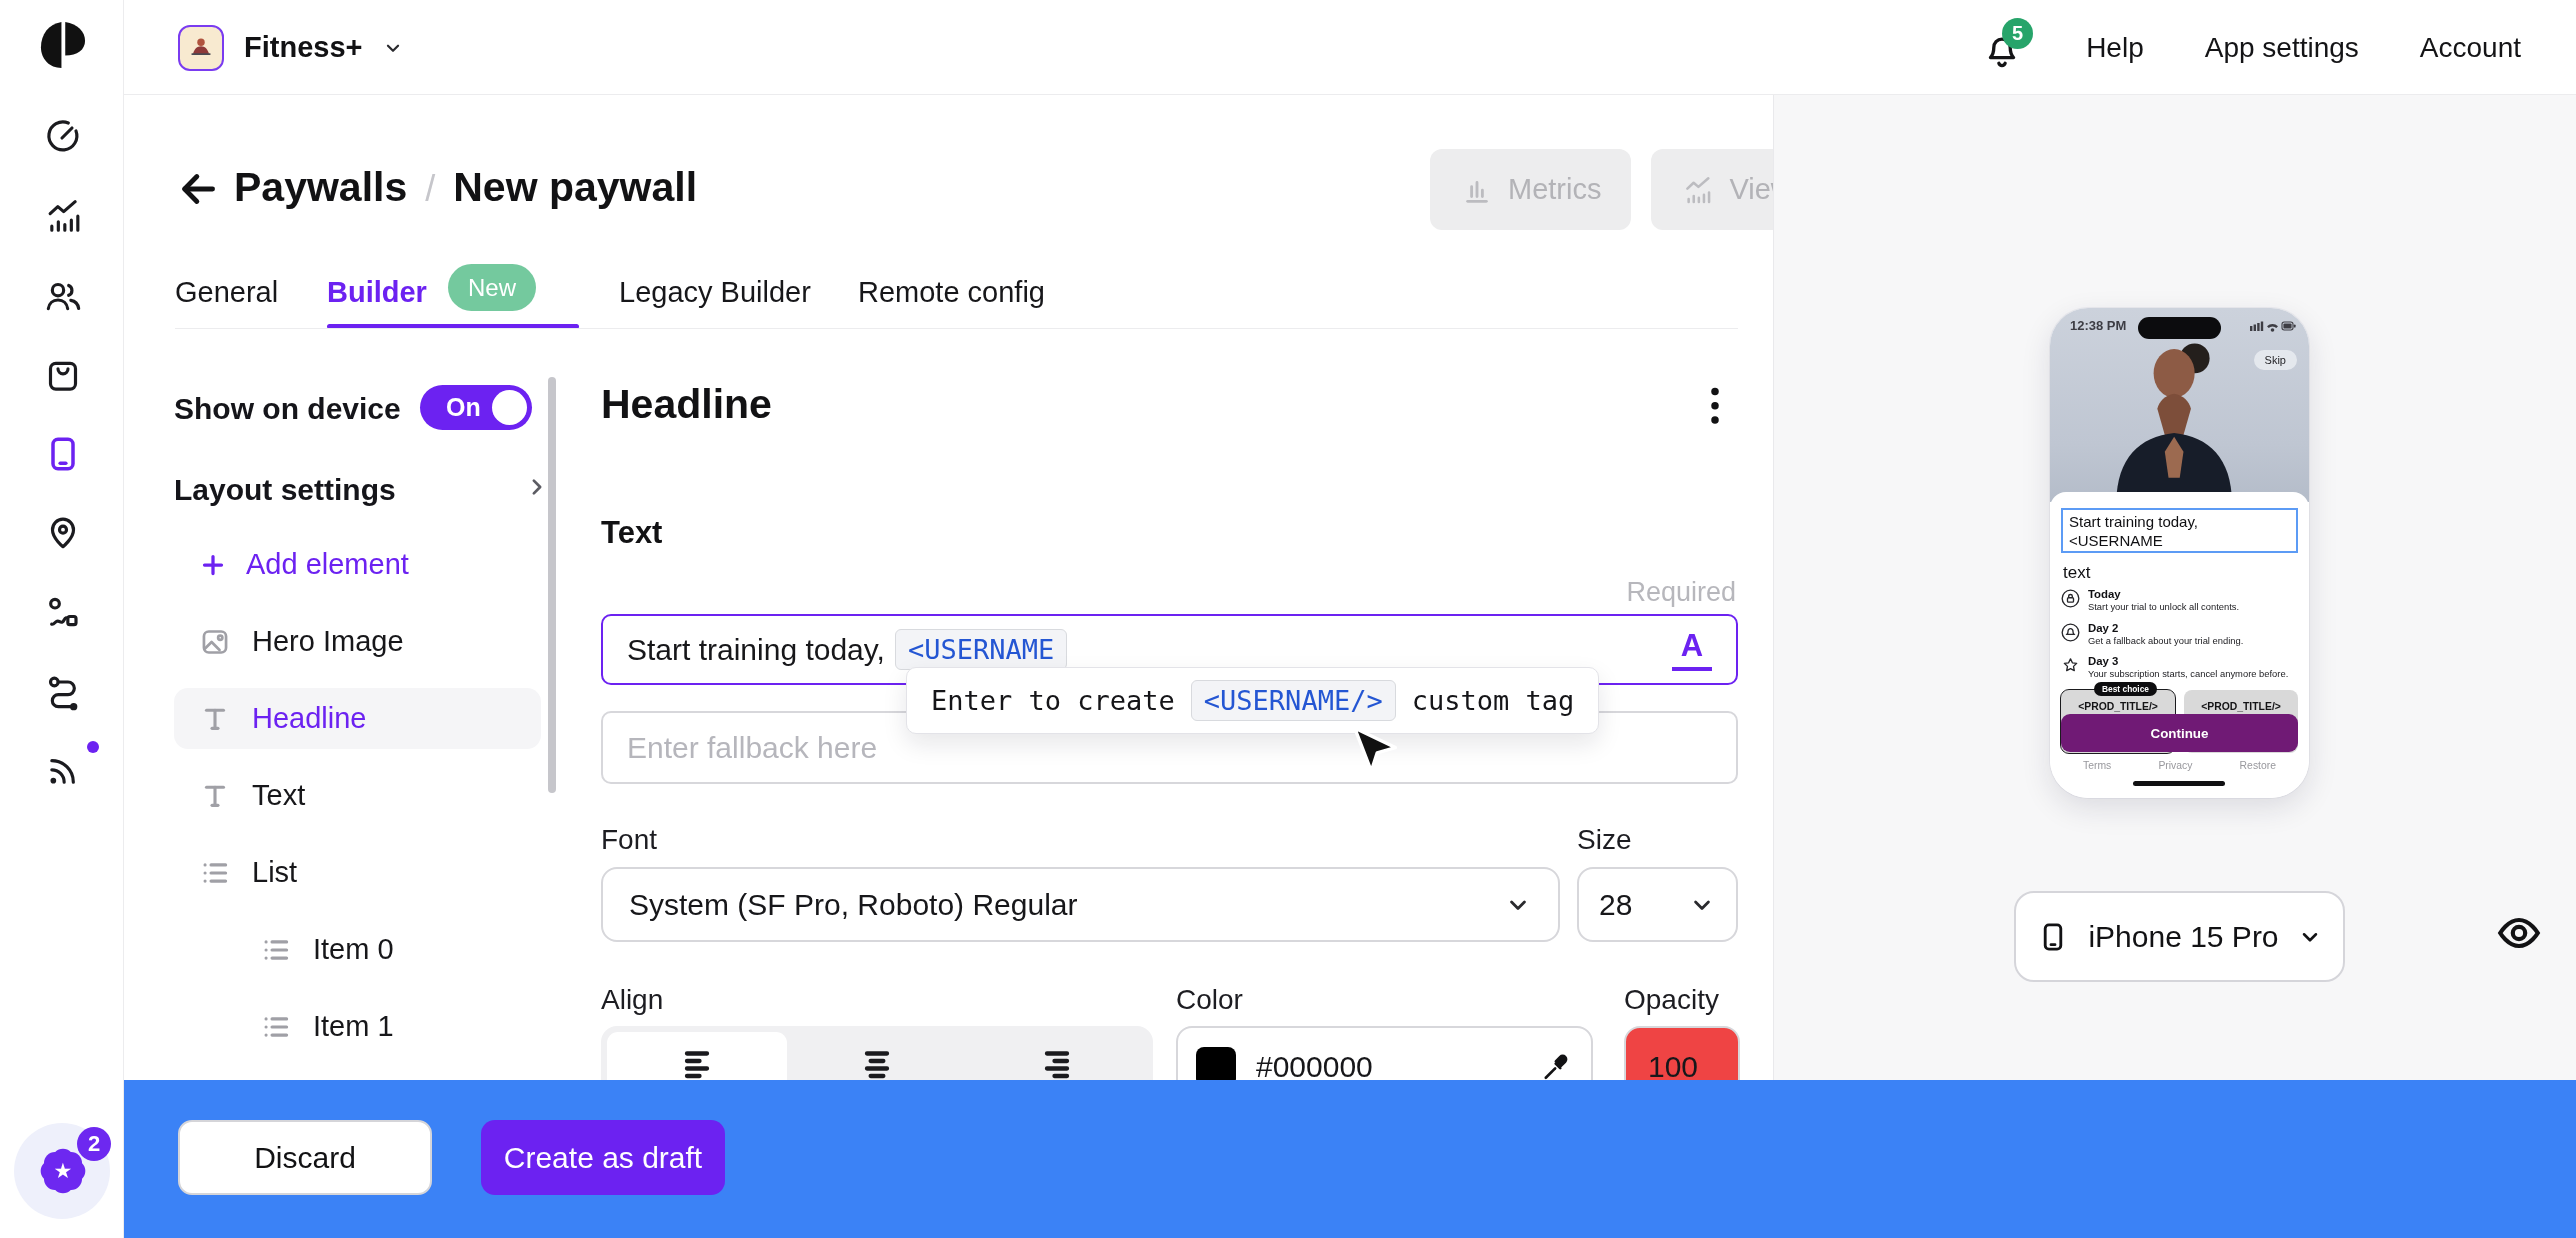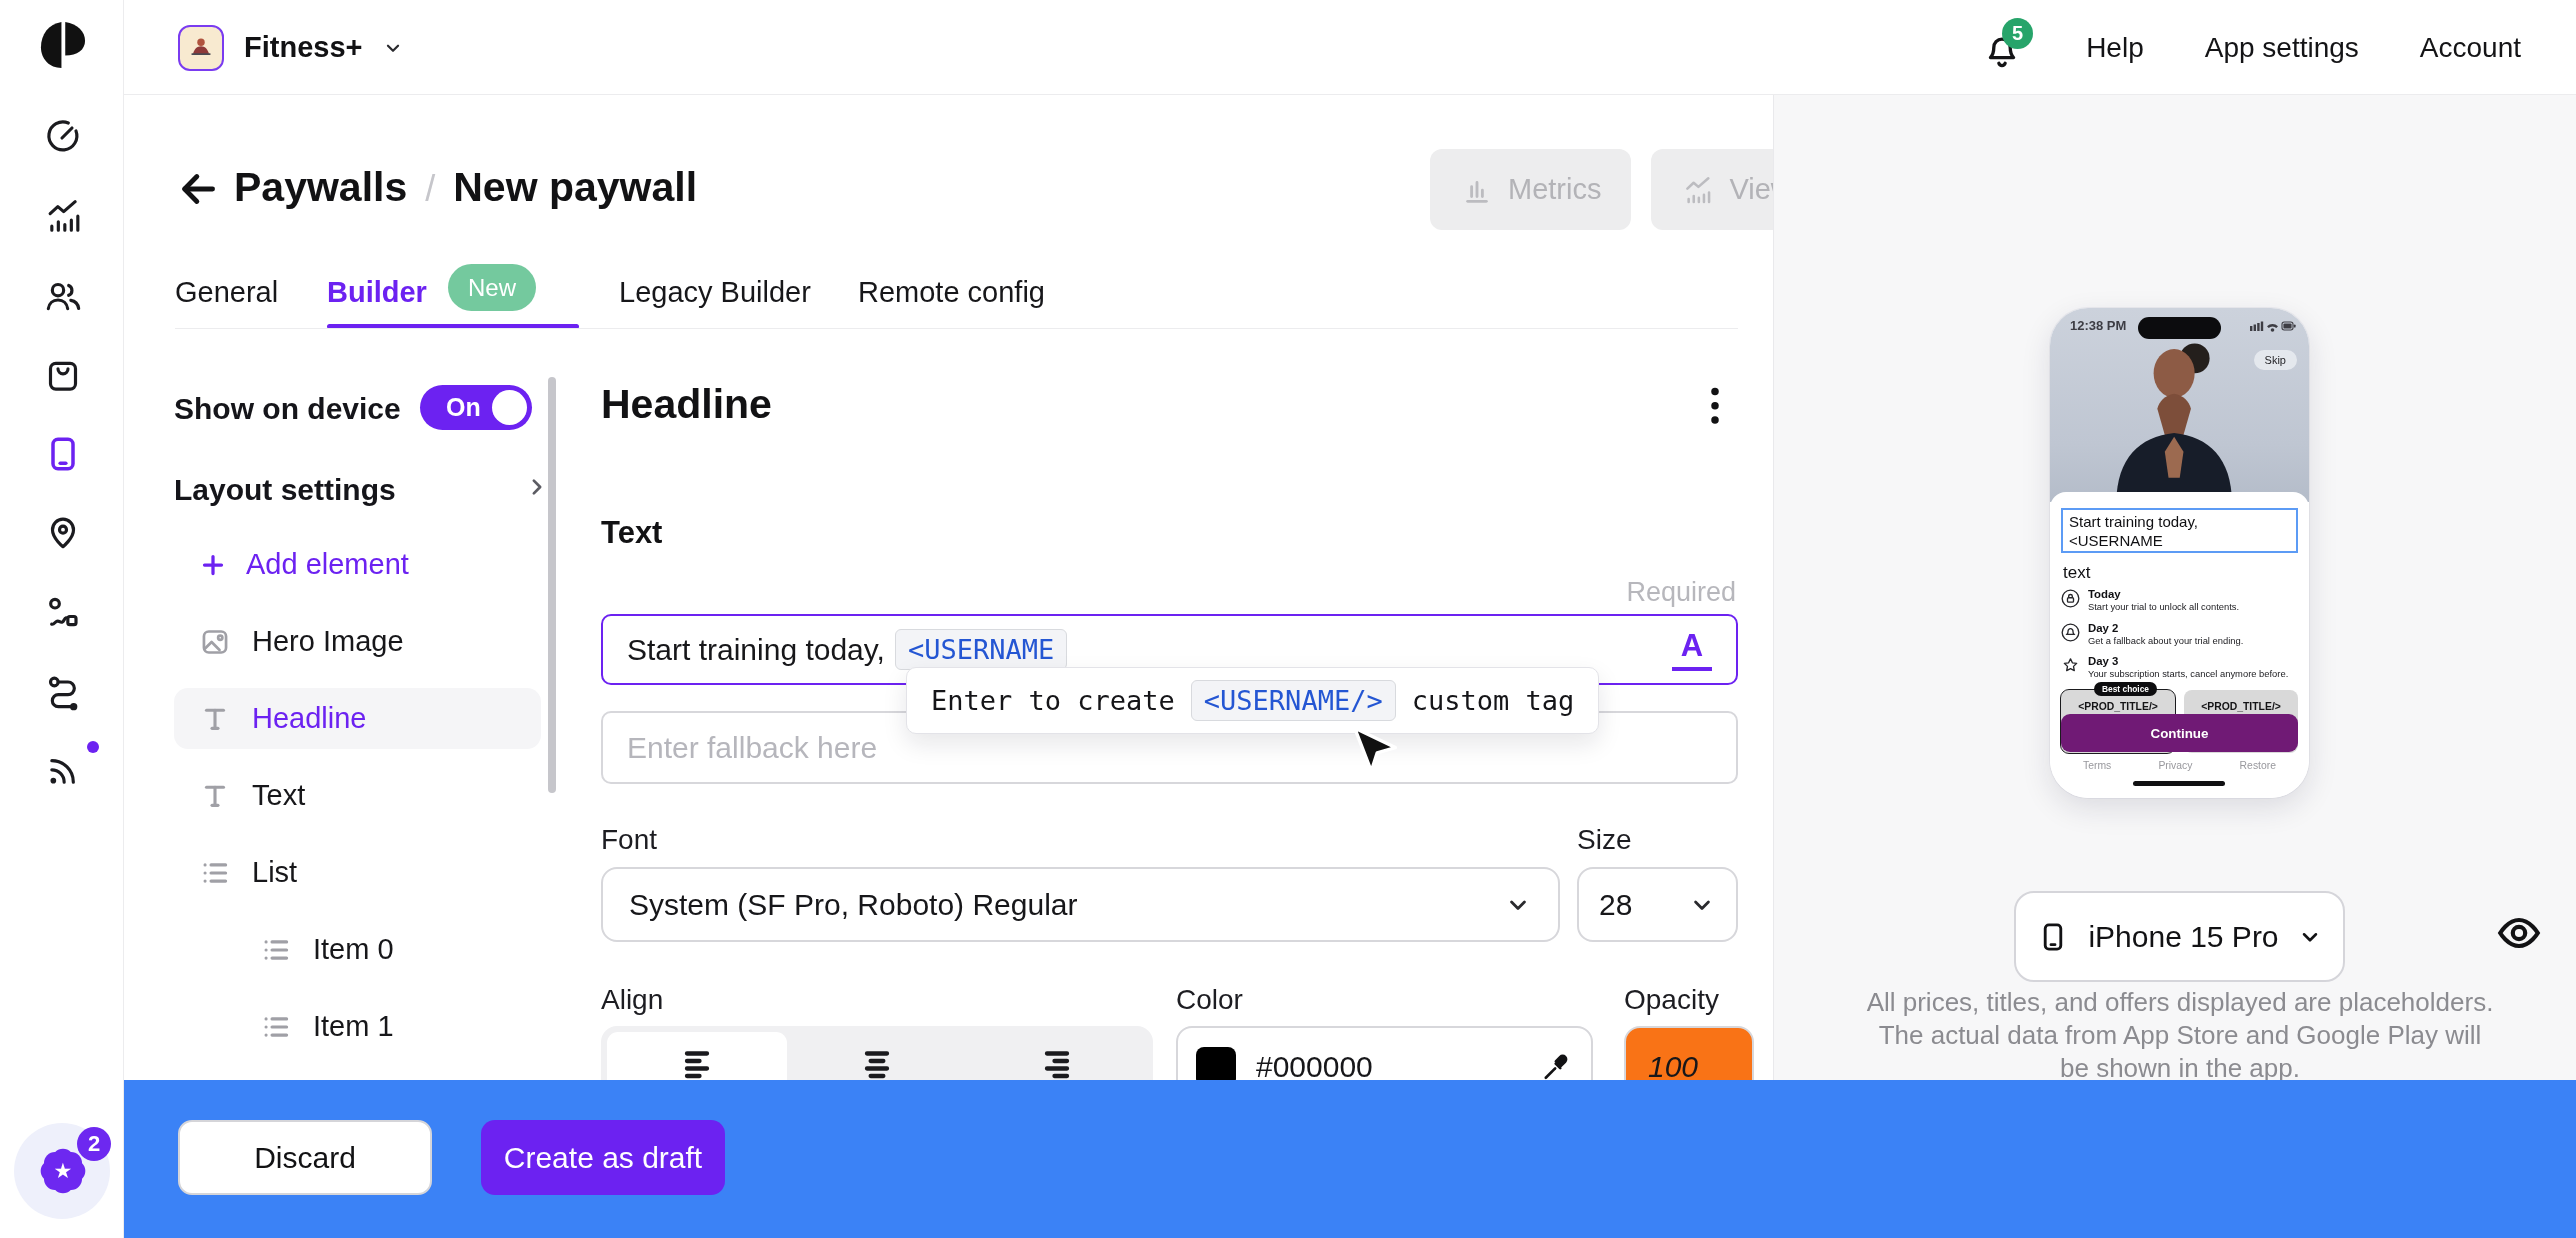--- a/index.html
+++ b/index.html
@@ -86,21 +86,21 @@
   .selectbox .grow { flex:1; }
   .selectbox svg { width:28px; height:28px; color:#2a2a2e; flex:none; }
   .segment { position:absolute; left:0; top:650px; width:552px; height:79px; background:#f0f0f2; border-radius:16px; display:flex; padding:6px; gap:0; }
   .seg-cell { flex:1; display:flex; align-items:center; justify-content:center; border-radius:11px; cursor:pointer; color:#1a1a1e; }
   .seg-cell.sel { background:#fff; }
   .seg-cell svg { width:40px; height:40px; }
   .color-input { position:absolute; left:575px; top:650px; width:417px; height:81px; border:2px solid #d7d7db; border-radius:16px; background:#fff; display:flex; align-items:center; gap:20px; padding:0 18px; cursor:pointer; }
   .swatch { width:40px; height:40px; border-radius:8px; background:#000; flex:none; }
   .color-hex { font-size:30px; color:#17171a; flex:1; }
   .color-input svg { width:34px; height:34px; color:#121214; }
-  .opacity-input { position:absolute; left:1023px; top:650px; width:130px; height:81px; border:2px solid #d7d7db; border-radius:16px; background:#f97316; display:flex; align-items:center; padding:0 22px; font-size:30px; cursor:text;font-style:italic; }
+  .opacity-input { position:absolute; left:1023px; top:650px; width:116px; height:81px; border:2px solid #d7d7db; border-radius:16px; background:#ef4444; display:flex; align-items:center; padding:0 22px; font-size:30px; cursor:text; }
 
   
   .rightpanel { position:absolute; left:1773px; top:95px; width:803px; height:1143px; background:#f7f7f8; border-left:1px solid #e9e9ec; }
   .phone { position:absolute; left:2050px; top:308px; width:259px; height:490px; border-radius:38px; background:#fff; box-shadow:0 10px 30px rgba(25,25,60,.12), 0 0 0 1px #ececf0; z-index:2; }
   .hero { position:absolute; left:0; top:0; width:259px; height:194px; border-radius:38px 38px 0 0; background:linear-gradient(180deg,#ccd2dc 0%,#bfc6d2 70%,#b4bcc9 100%); overflow:hidden; }
   .island { position:absolute; left:88px; top:9px; width:83px; height:22px; border-radius:12px; background:#0c0c0e; z-index:3; }
   .p-time { position:absolute; left:20px; top:10px; font-size:13px; font-weight:700; color:#3d3d44; z-index:3; }
   .p-status { position:absolute; right:13px; top:12px; z-index:3; color:#3d3d44; }
   .skip { position:absolute; right:12px; top:42px; padding:4px 11px; border-radius:11px; background:rgba(233,236,241,.85); color:#26262a; font-size:11px; z-index:3; }
   .sheet { position:absolute; left:0; top:184px; width:259px; height:306px; background:#fff; border-radius:16px 16px 38px 38px; }
@@ -544,21 +544,20 @@
     <svg class="cd" viewBox="0 0 24 24" fill="none" stroke="currentColor" stroke-width="2.4" stroke-linecap="round" stroke-linejoin="round">
         <path d="M6.5 9.5L12 15l5.5-5.5"></path>
       </svg>
   </div>
   <div class="eye-btn">
     <svg viewBox="0 0 24 24" fill="none" stroke="currentColor" stroke-width="2.1">
         <path d="M2.6 12S6.4 5.5 12 5.5 21.4 12 21.4 12 17.6 18.5 12 18.5 2.6 12 2.6 12z"></path>
         <circle cx="12" cy="12" r="3.1"></circle>
       </svg>
   </div>
-  <div class="disclaimer">All prices, titles, and offers displayed are placeholders. The actual data from App Store and Google Play will be shown in the app.</div>
 
   <div class="footerbar">
     <div class="btn-discard">Discard</div>
     <div class="btn-create">Create as draft</div>
   </div>
 
 </div>
 
 
 </body></html>

